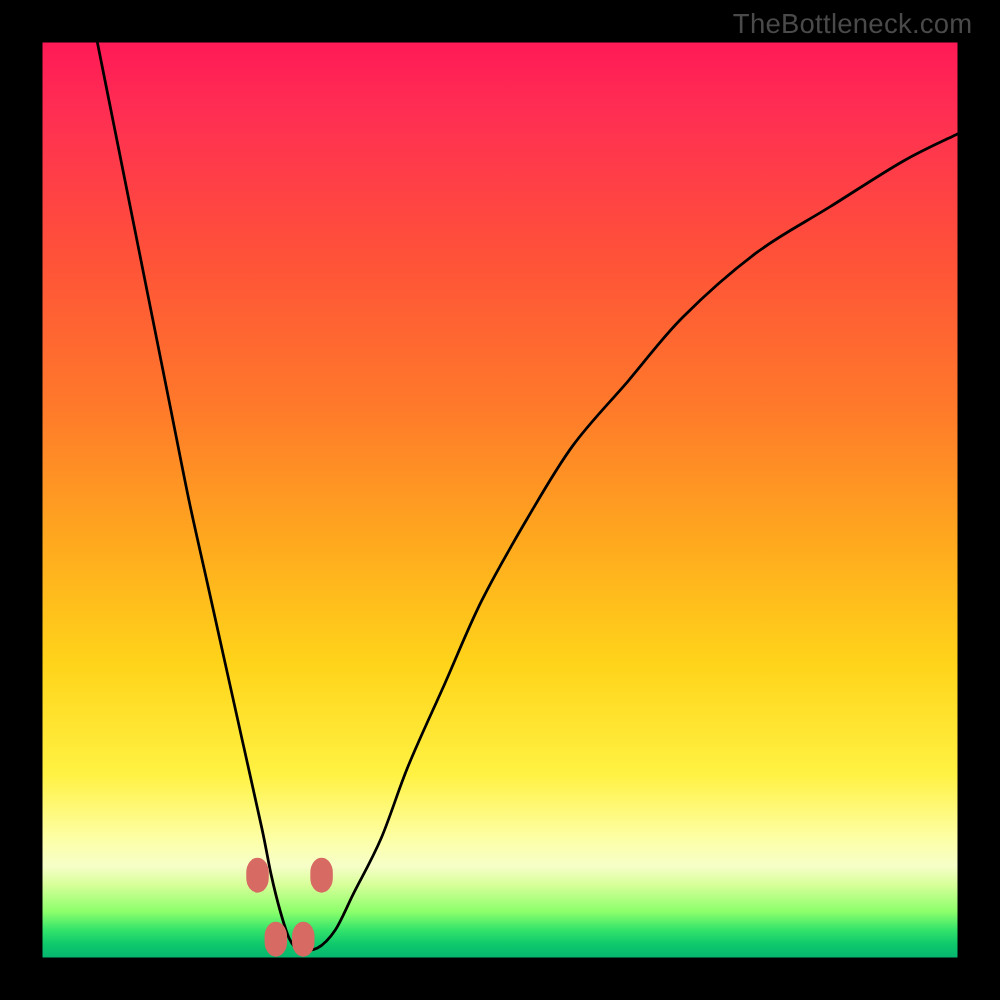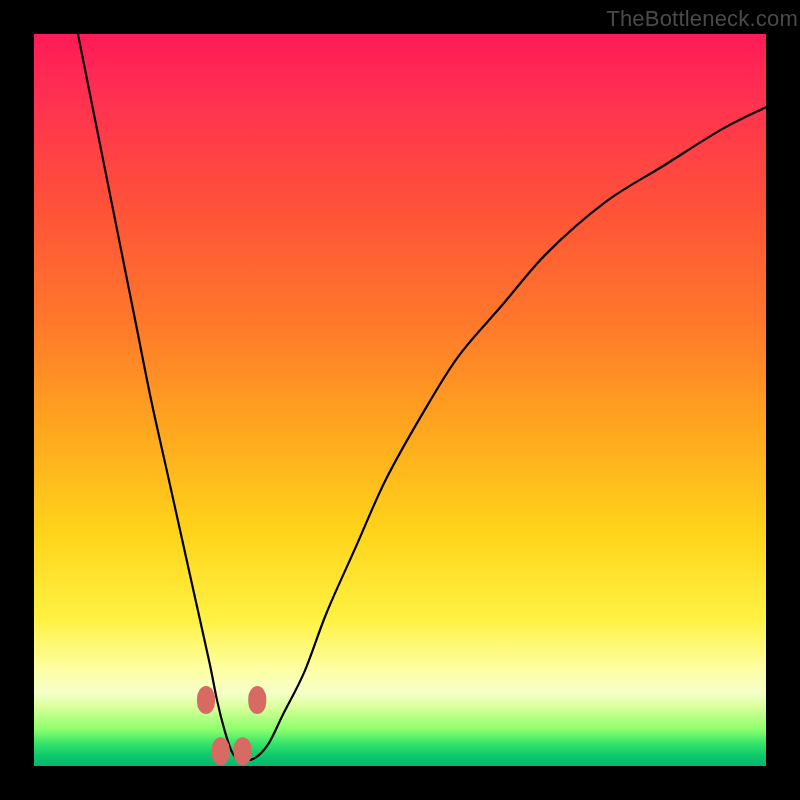--- a/index.html
+++ b/index.html
@@ -55,21 +55,21 @@
     stroke: #000;
     stroke-width: 2.2;
     stroke-linecap: round;
   }
   .blob {
     fill: #d76a62;
   }
   .watermark {
     position: absolute;
     top: 6px;
-    right: 2px;
+    right: 22px;
     color: #4a4a4a;
     font-size: 22px;
     font-weight: 500;
     letter-spacing: 0.2px;
   }
 </style>
 </head>
 <body>
 
 <div class="frame">

